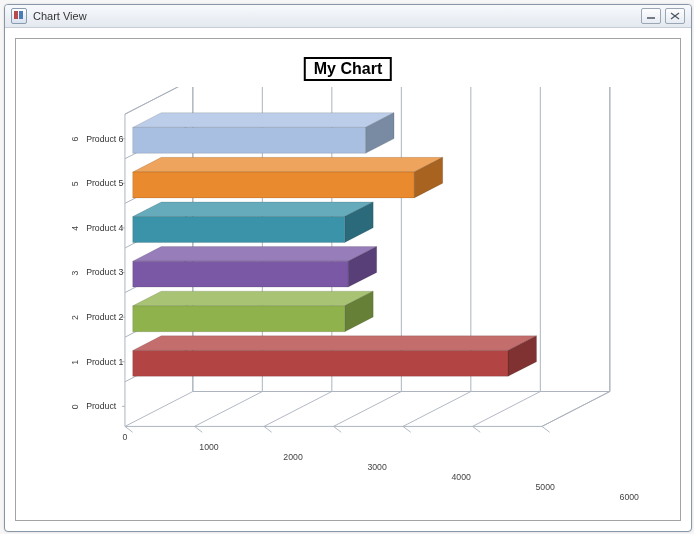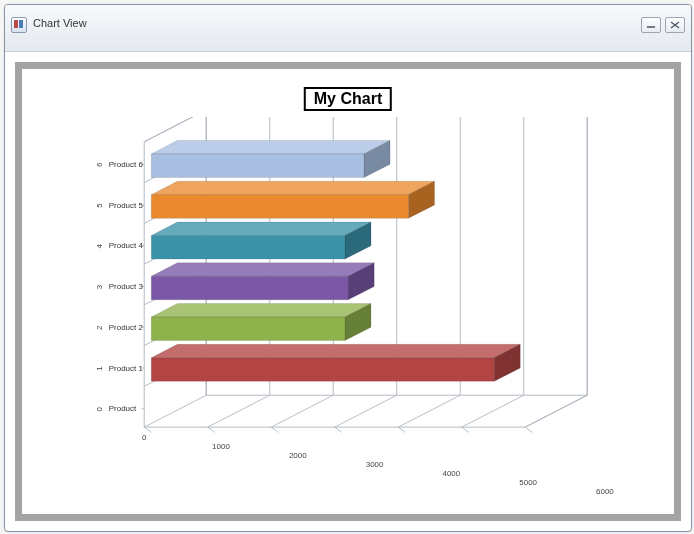--- a/index.html
+++ b/index.html
@@ -11,22 +11,22 @@
     border:1px solid #8896a7;
     border-radius:4px;
     box-shadow:0 0 2px rgba(0,0,0,0.15);
     display:flex;flex-direction:column;
     overflow:hidden;
   }
   .titlebar{
     height:22px;
     background:linear-gradient(#f7f9fc,#e4e9f0);
     border-bottom:1px solid #c5ccd6;
-    display:flex;
-    padding:12px 6px;
+    display:flex;align-items:center;
+    padding:0 6px;
     font-size:11px;color:#333;
   }
   .titlebar .app-icon{
     width:14px;height:14px;margin-right:6px;
     background:linear-gradient(#fff,#d7e1ee);
     border:1px solid #8a9bb0;border-radius:2px;
     position:relative;
   }
   .titlebar .app-icon::before{
     content:"";position:absolute;left:2px;top:2px;width:4px;height:8px;
@@ -45,21 +45,21 @@
     display:flex;align-items:center;justify-content:center;
     cursor:pointer;
   }
   .win-btn svg{display:block;}
   .client{
     flex:1;position:relative;
     padding:10px;
   }
   .panel{
     position:absolute;left:10px;top:10px;right:10px;bottom:10px;
-    border:7px solid #a3a3a3;
+    border:1px solid #a3a3a3;
     background:#fff;
   }
   .chart-title{
     position:absolute;left:50%;top:18px;transform:translateX(-50%);
     border:2px solid #000;
     padding:0 8px;
     font-size:16px;font-weight:600;color:#000;
     background:#fff;
     line-height:20px;
     white-space:nowrap;

